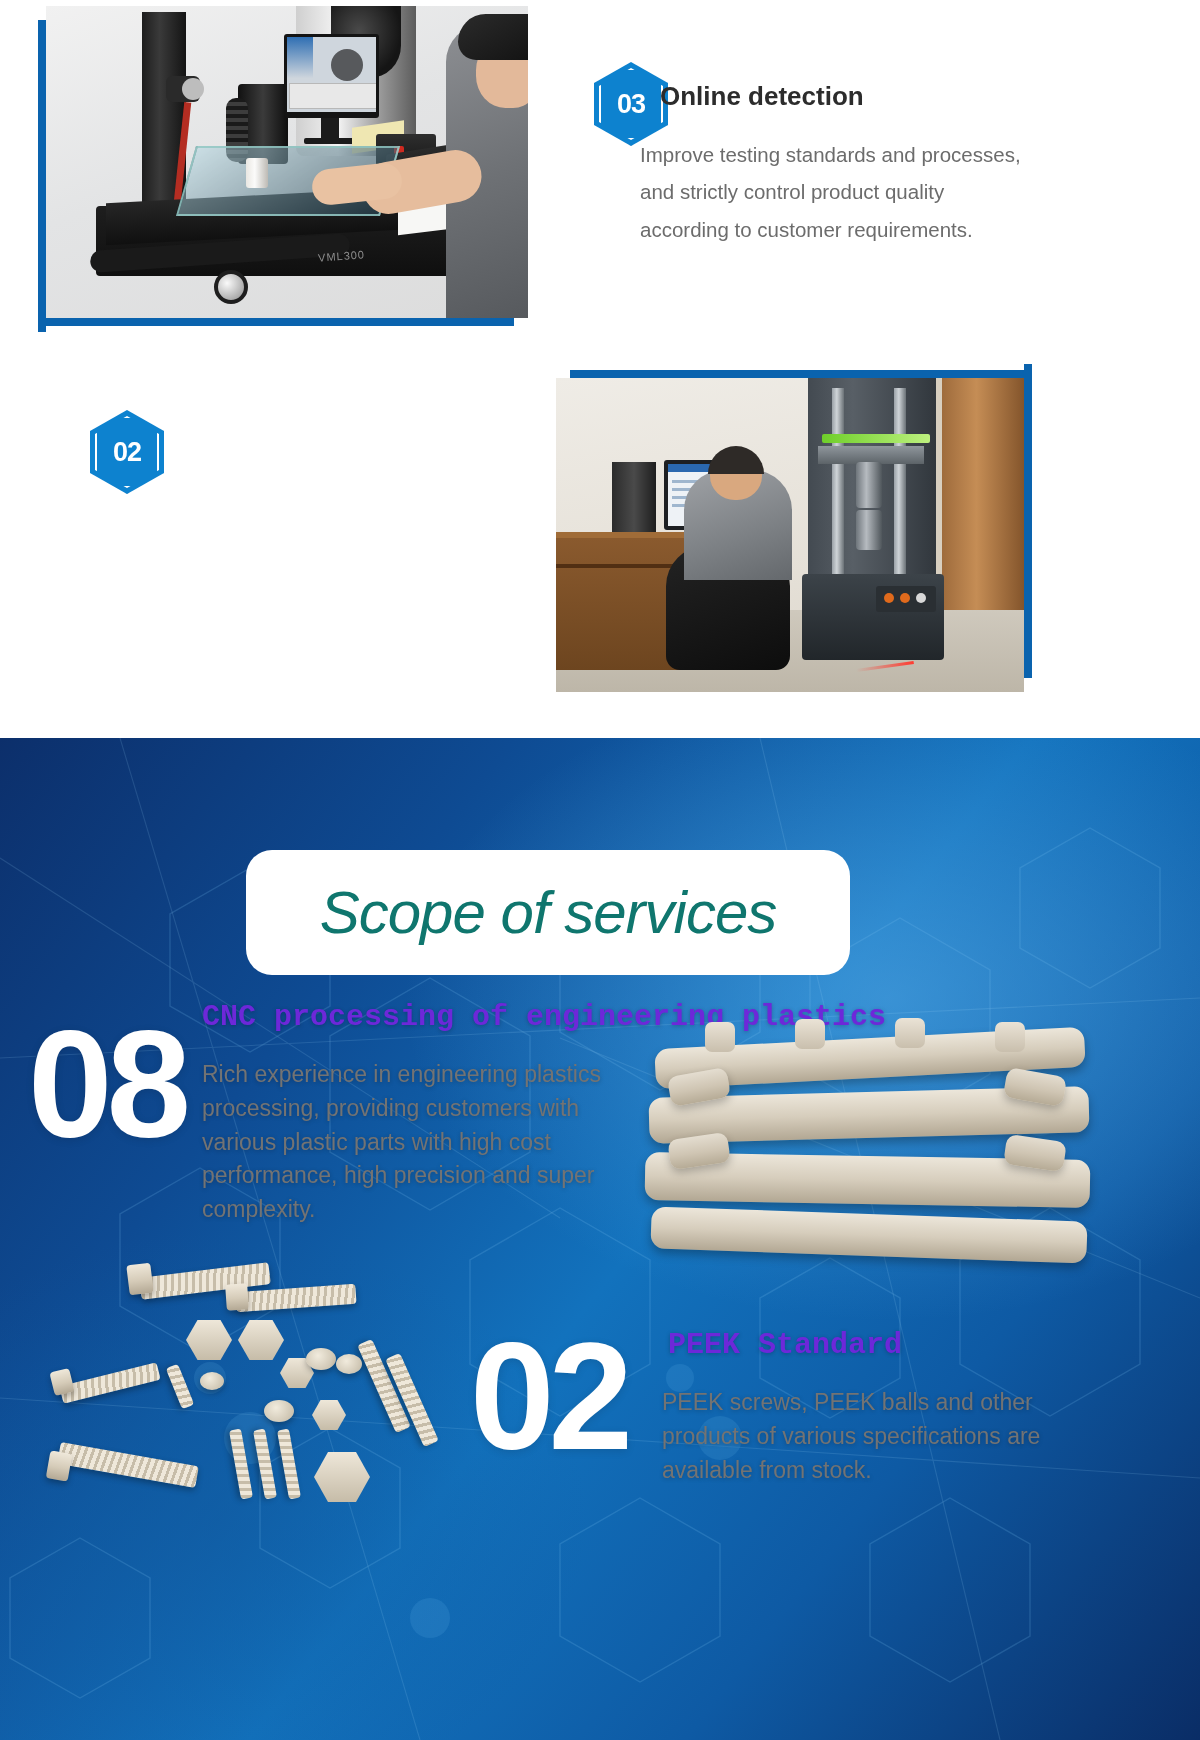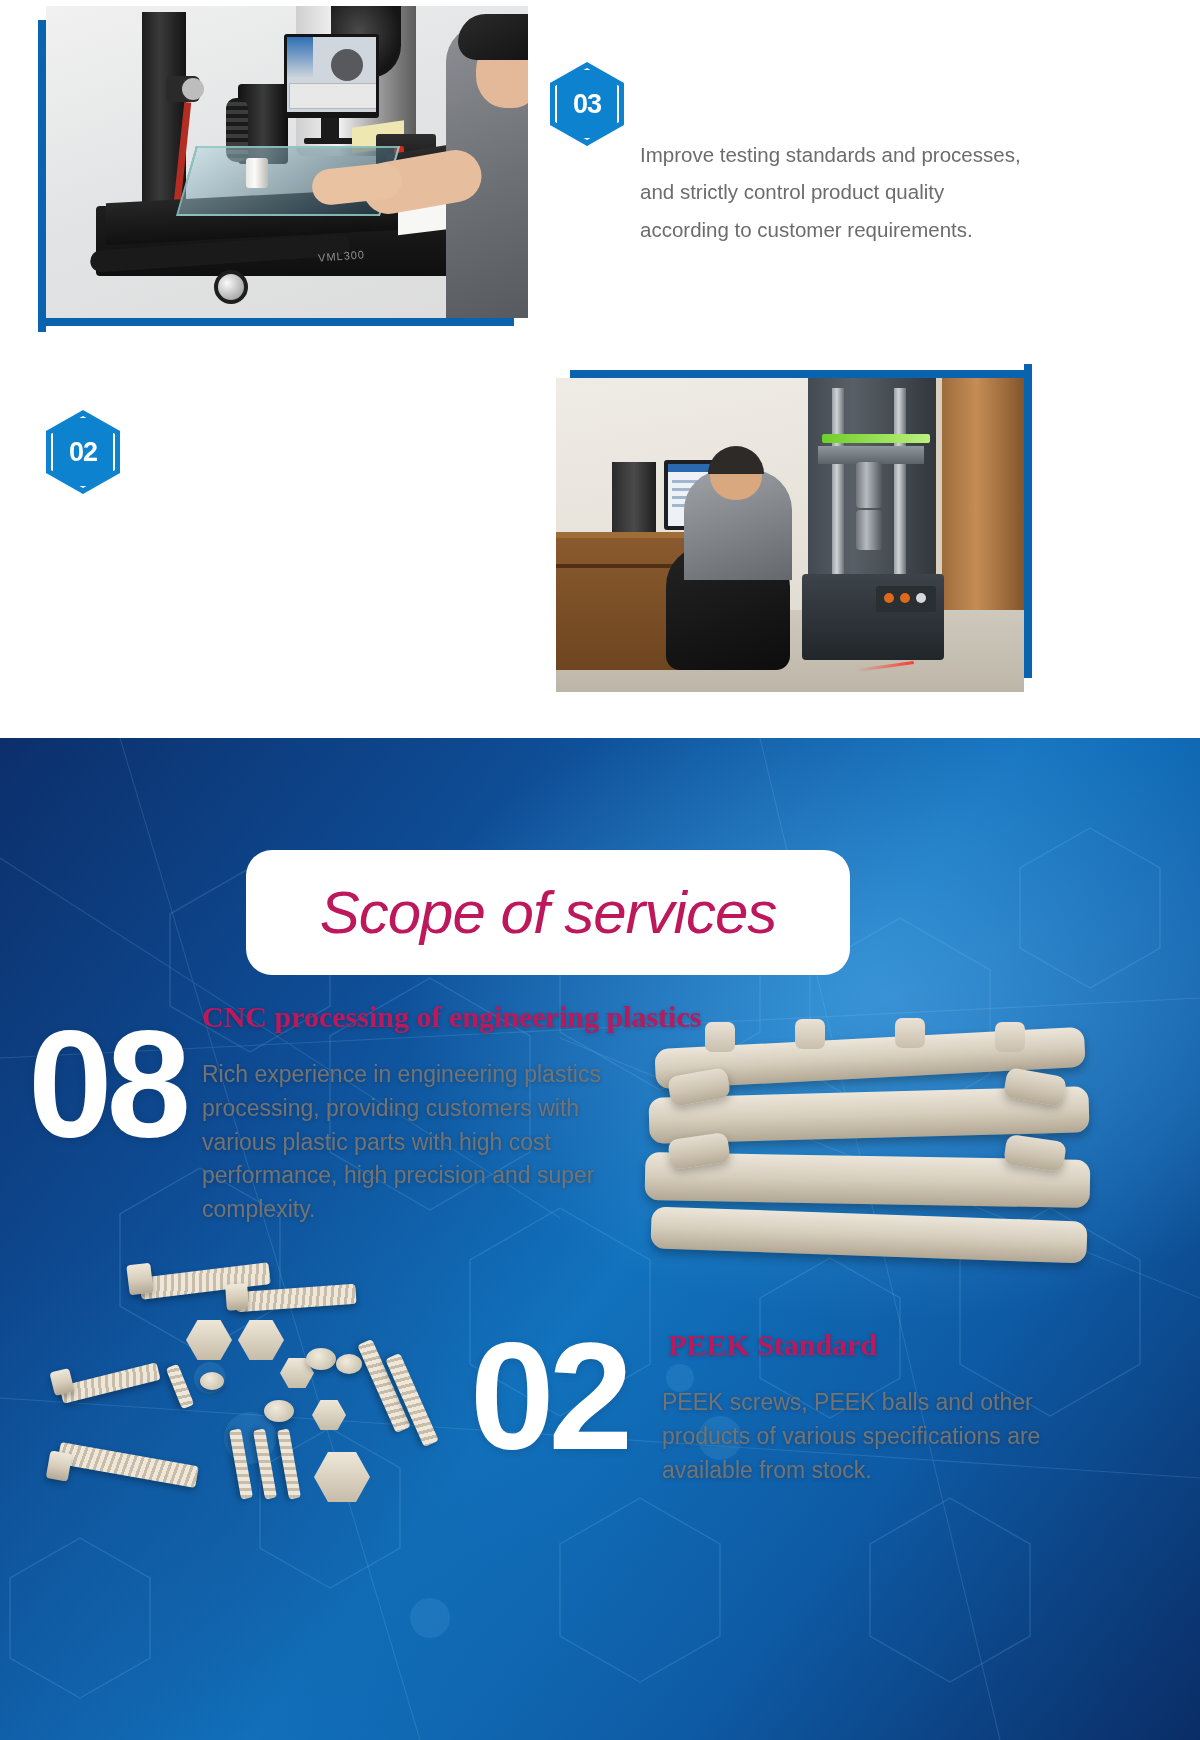--- a/index.html
+++ b/index.html
@@ -90,21 +90,21 @@
   .s2-scrtop{position:absolute;left:0;top:0;width:100%;height:8px;background:#2a68b0;}
   .s2-scrrow{position:absolute;left:4px;width:70px;height:3px;background:#9fb6ce;}
   .s2-tower{position:absolute;left:56px;top:84px;width:44px;height:70px;background:linear-gradient(90deg,#2b2b2b,#4a4a4a 50%,#1e1e1e);}
   .s2-chair{position:absolute;left:110px;top:168px;width:124px;height:124px;background:linear-gradient(160deg,#232323,#0d0d0d);border-radius:40px 40px 14px 14px;}
   .s2-person{position:absolute;left:128px;top:92px;width:108px;height:110px;background:linear-gradient(160deg,#9fa2a6,#7c8084 60%,#64686c);border-radius:40px 40px 0 0;}
   .s2-head{position:absolute;left:154px;top:72px;width:52px;height:50px;background:#d9a87f;border-radius:48%;}
   .s2-hair{position:absolute;left:152px;top:68px;width:56px;height:28px;background:#2e2a27;border-radius:28px 28px 0 0;}
   .s2-laser{position:absolute;left:300px;bottom:24px;width:58px;height:3px;background:linear-gradient(90deg,rgba(255,40,40,0),#ff3b30);transform:rotate(-8deg);}
 
   
-  .hex-badge{position:absolute;width:74px;height:84px;}
+  .hex-badge{position:absolute;width:74px;height:84px;margin-left:44px;}
   .hex-shape{position:absolute;inset:0;background:#0d82cf;
      clip-path:polygon(50% 0%,100% 25%,100% 75%,50% 100%,0% 75%,0% 25%);
      box-shadow:5px 6px 9px rgba(0,0,0,.22);}
   .hex-inner{position:absolute;left:5px;top:6px;right:5px;bottom:6px;
      border:2px solid #fff; clip-path:polygon(50% 0%,100% 25%,100% 75%,50% 100%,0% 75%,0% 25%);
      box-sizing:border-box;}
   .hex-num{position:absolute;inset:0;display:flex;align-items:center;justify-content:center;
      color:#fff;font-weight:bold;font-size:27px;font-family:"Liberation Sans",sans-serif;letter-spacing:-1px;}
 
   .feat-title{position:absolute;font-size:26px;font-weight:bold;color:#2c2c2c;line-height:1.42;}
@@ -123,28 +123,28 @@
   #scope{position:absolute;left:0;top:738px;width:1200px;height:1002px;overflow:hidden;
      background:
        radial-gradient(ellipse 780px 520px at 74% 26%, rgba(90,175,235,.55) 0%, rgba(90,175,235,0) 62%),
        radial-gradient(ellipse 620px 480px at 18% 78%, rgba(16,90,160,.55) 0%, rgba(16,90,160,0) 60%),
        linear-gradient(128deg,#0c2f6b 0%,#0e4b93 26%,#1272bd 52%,#0e5aa4 74%,#0a2d66 100%);
   }
   #hexbg{position:absolute;inset:0;opacity:.5;}
 
   #scope-title-box{position:absolute;left:246px;top:112px;width:604px;height:125px;
      background:#fff;border-radius:26px;display:flex;align-items:center;justify-content:center;}
-  #scope-title{font-size:60px;font-style:italic;color:#be185d;font-family:"Liberation Sans",sans-serif;
+  #scope-title{font-size:60px;font-style:italic;color:#0f766e;font-family:"Liberation Sans",sans-serif;
      letter-spacing:-1px;white-space:nowrap;}
 
   .big-num{position:absolute;color:#fff;font-weight:bold;font-size:152px;line-height:1;
      font-family:"Liberation Sans",sans-serif;letter-spacing:-6px;
      text-shadow:0 2px 8px rgba(0,0,0,.12);}
-  .svc-title{position:absolute;color:#be185d;font-weight:bold;font-size:30px;
-     font-family:Liberation Serif, serif;text-shadow:0 1px 4px rgba(0,0,0,.25);}
+  .svc-title{position:absolute;color:#6d28d9;font-weight:bold;font-size:30px;
+     font-family:Liberation Mono, monospace;text-shadow:0 1px 4px rgba(0,0,0,.25);}
   .svc-desc{position:absolute;color:#737373;font-size:23px;line-height:1.47;
      font-family:"Liberation Sans",sans-serif;text-shadow:0 1px 4px rgba(0,0,0,.25);}
 
   #num01{left:28px;top:1008px;}
   #title01{left:202px;top:1000px;width:760px;}
   #desc01{left:202px;top:1058px;width:430px;}
 
   #num02{left:470px;top:1320px;}
   #title02{left:668px;top:1328px;width:430px;}
   #desc02{left:662px;top:1386px;width:432px;}
@@ -217,20 +217,21 @@
         <div class="s1-arm2"></div>
       </div>
     </div>
   </div>
 
   <div class="hex-badge" id="badge03">
     <div class="hex-shape"></div>
     <div class="hex-inner"></div>
     <div class="hex-num">03</div>
   </div>
+  <div class="feat-title" id="title03">Online detection</div>
   <div class="feat-desc" id="desc03">Improve testing standards and processes, and strictly control product quality according to customer requirements.</div>
 
   <div class="hex-badge" id="badge04">
     <div class="hex-shape"></div>
     <div class="hex-inner"></div>
     <div class="hex-num">02</div>
   </div>
 
   <div class="photo-frame" id="photo2">
     <div class="rule-right"></div>

